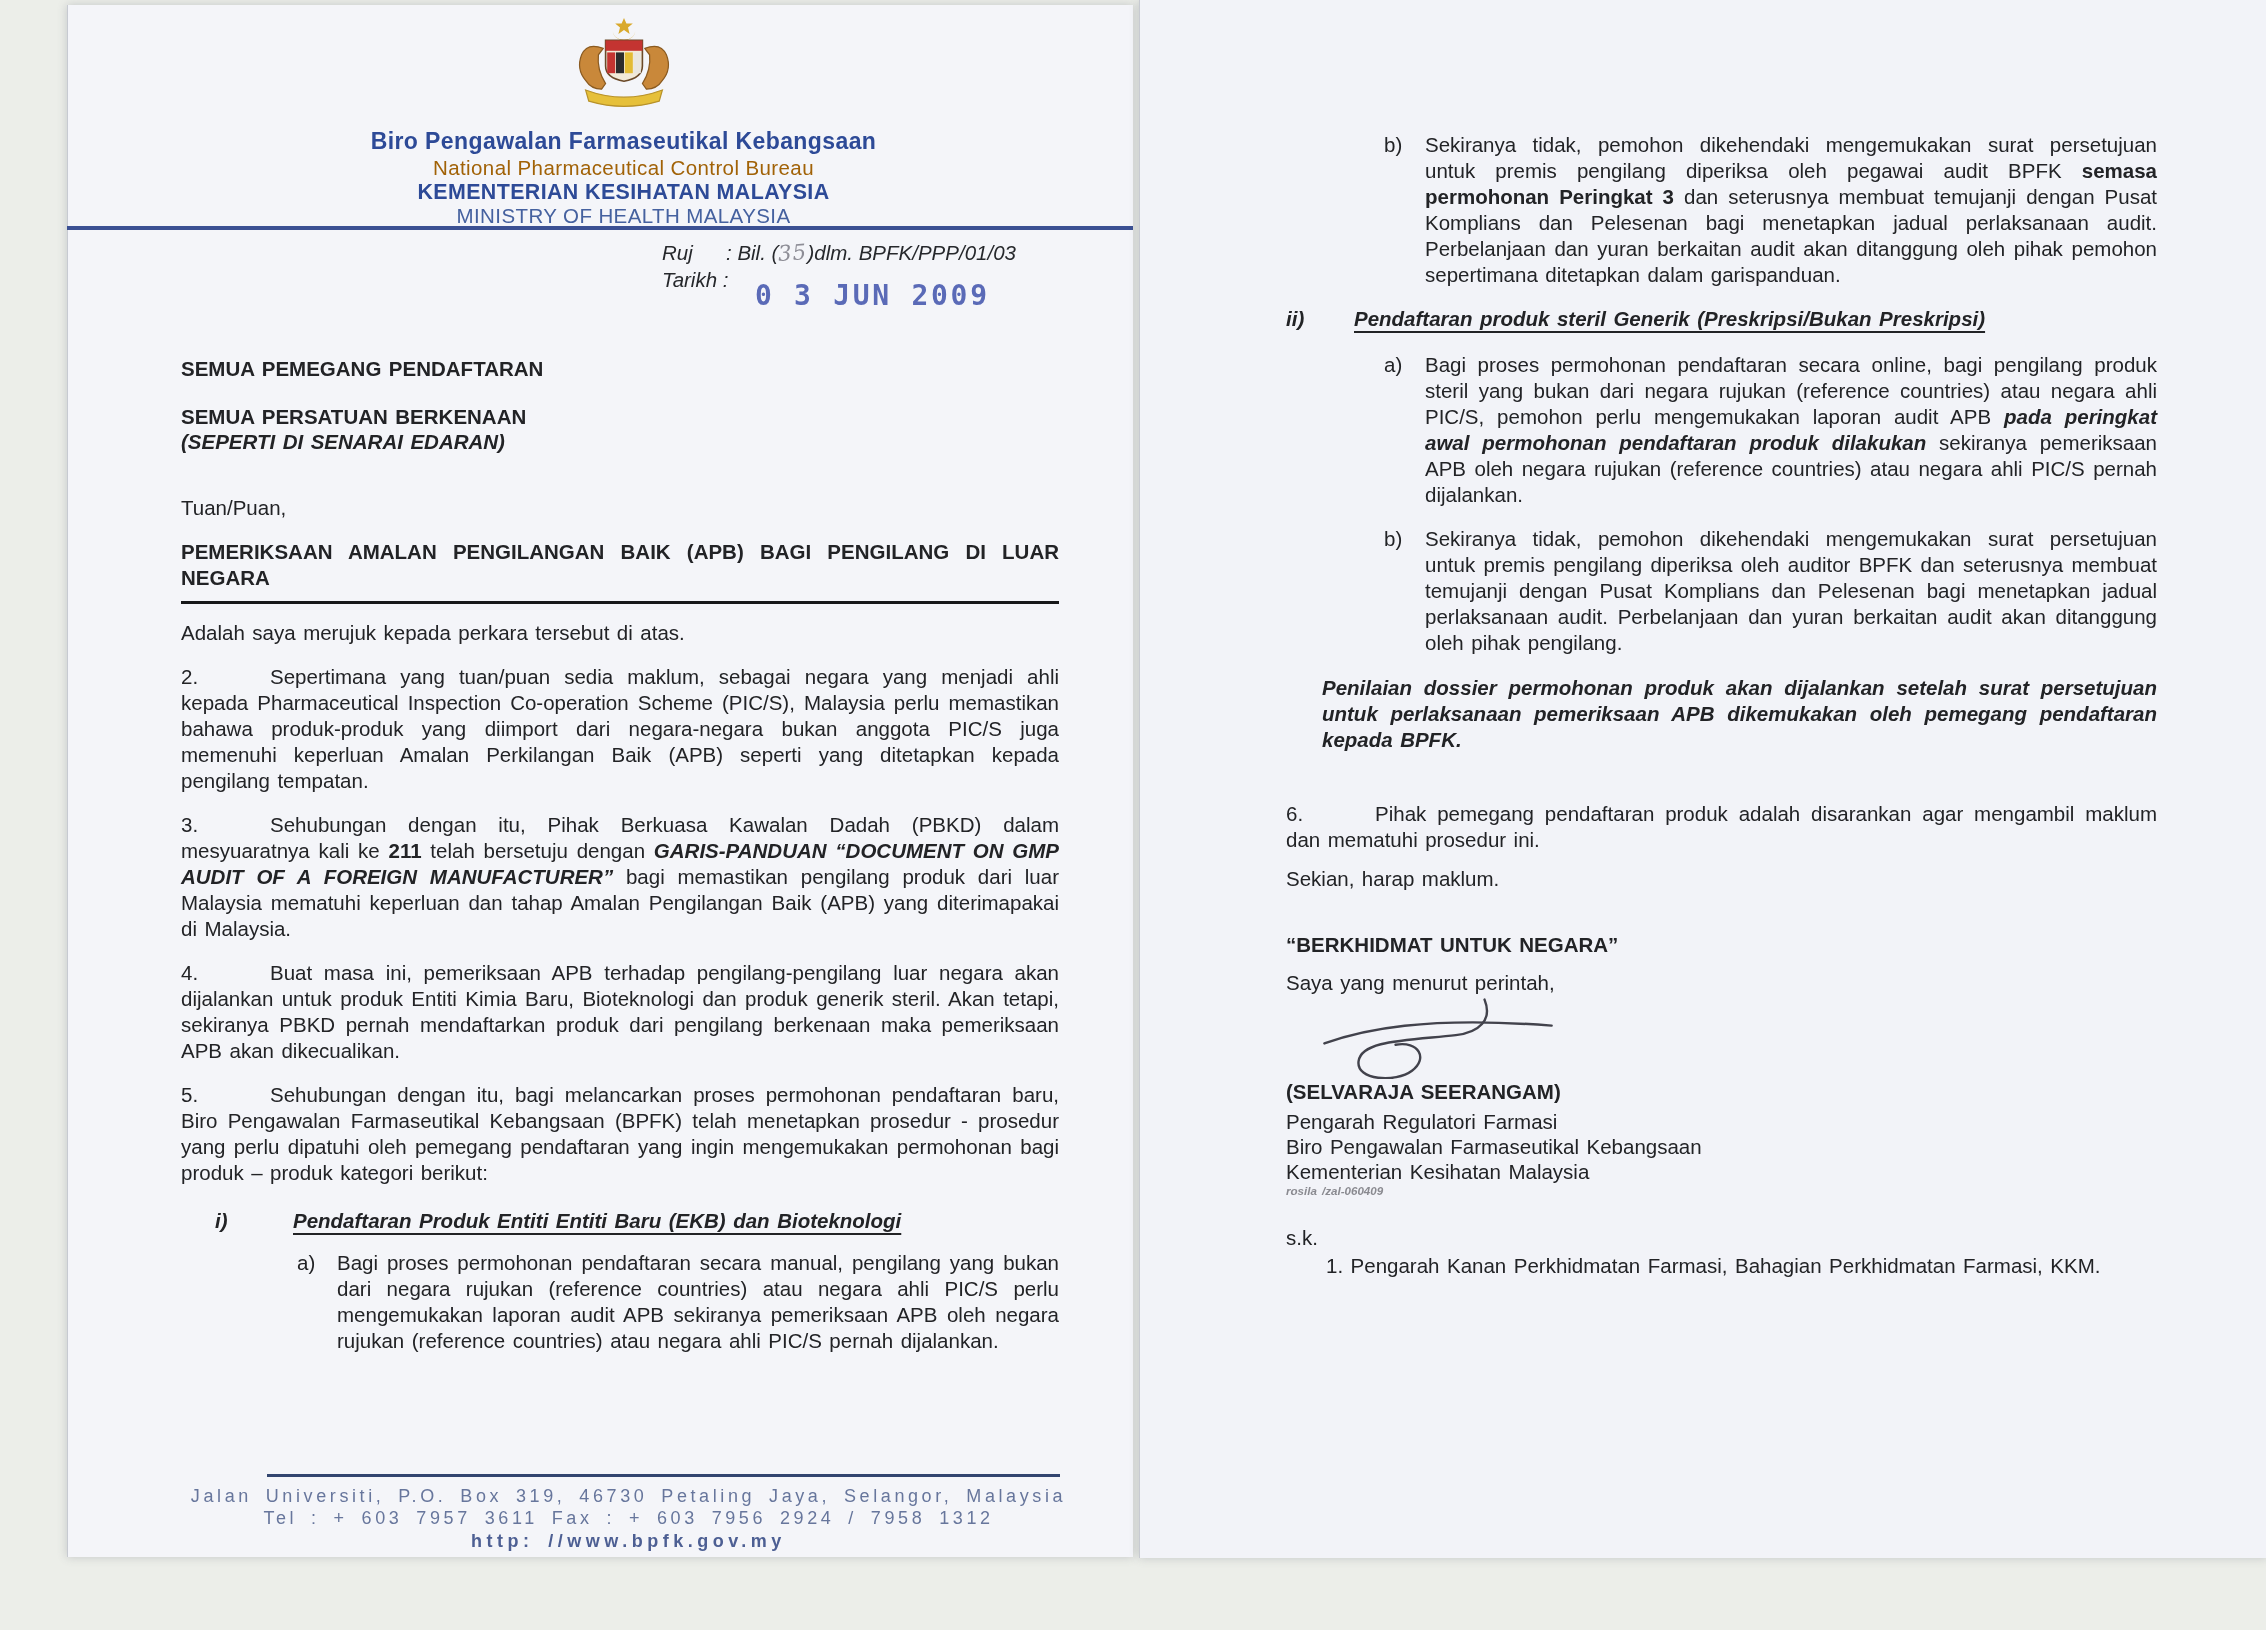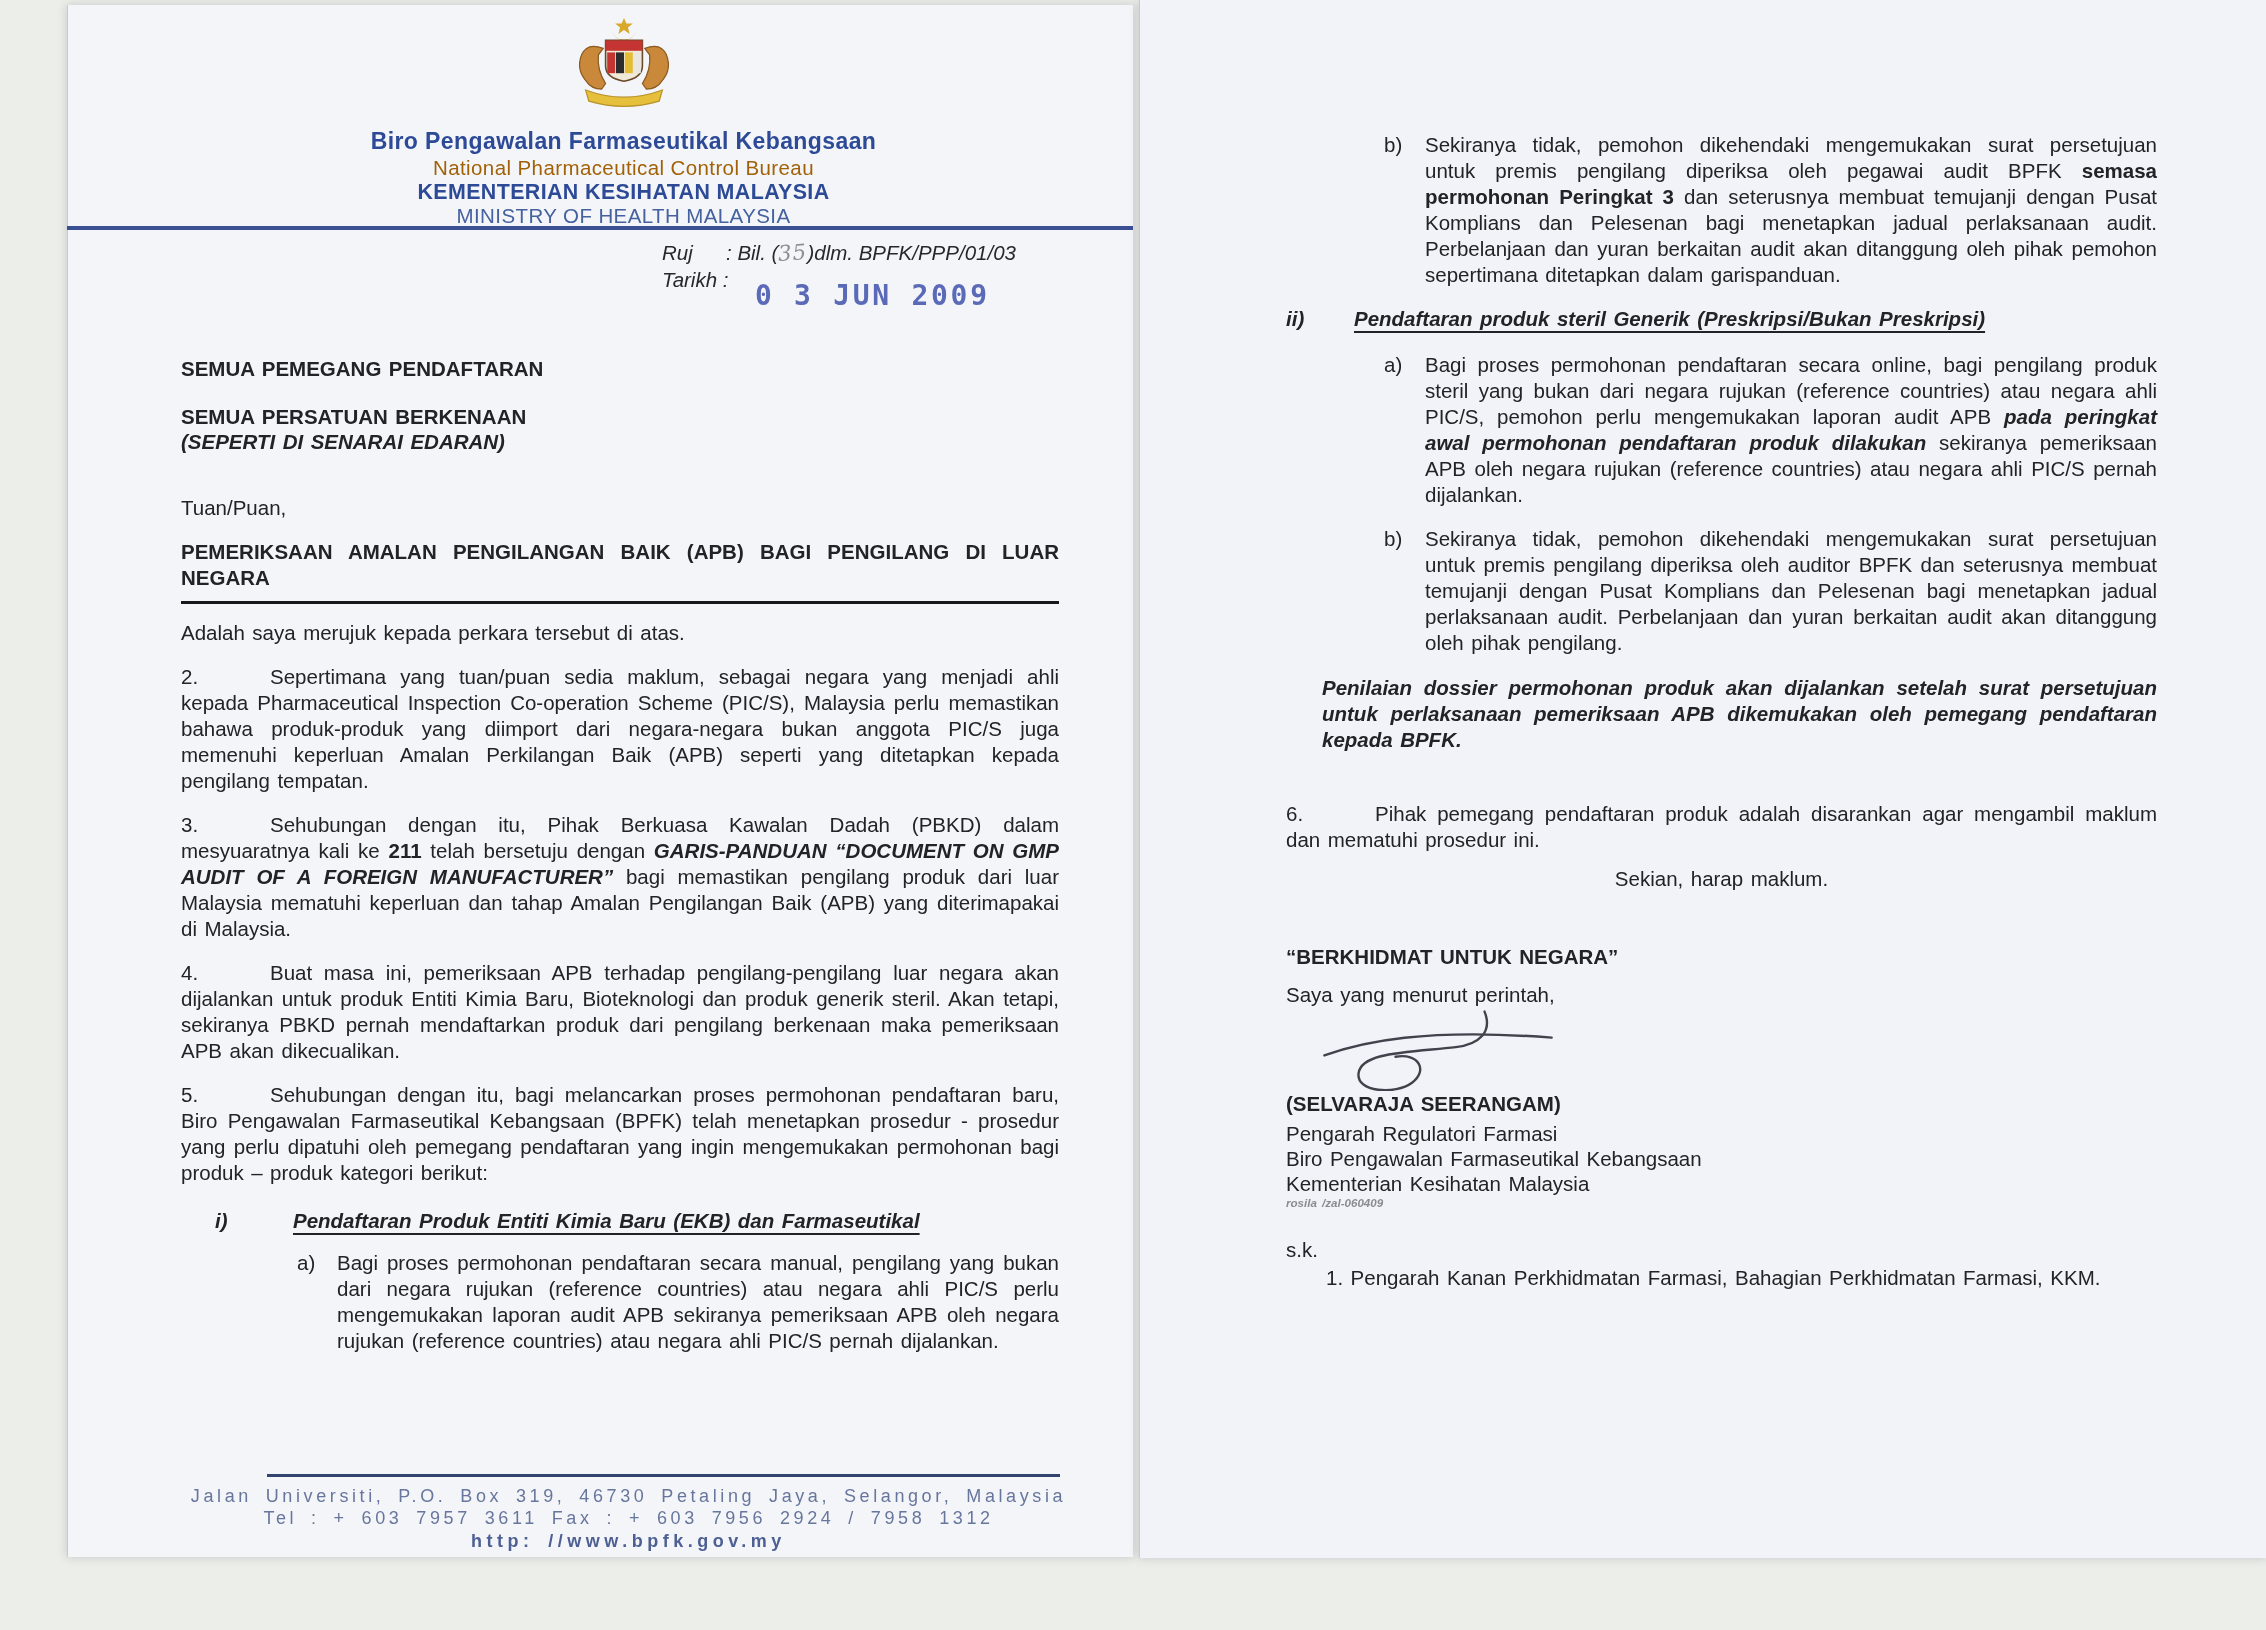--- a/index.html
+++ b/index.html
@@ -100,21 +100,21 @@
       <p class="para just"><span class="num">2.</span><span>Sepertimana yang tuan/puan sedia maklum, sebagai negara yang menjadi ahli kepada Pharmaceutical Inspection Co-operation Scheme (PIC/S), Malaysia perlu memastikan bahawa produk-produk yang diimport dari negara-negara bukan anggota PIC/S juga memenuhi keperluan Amalan Perkilangan Baik (APB) seperti yang ditetapkan kepada pengilang tempatan.</span></p>
 
       <p class="para just"><span class="num">3.</span><span><span>Sehubungan dengan itu, Pihak Berkuasa Kawalan Dadah (PBKD) dalam mesyuaratnya kali ke </span><span class="seg-b">211</span><span> telah bersetuju dengan </span><span class="seg-bi">GARIS-PANDUAN “DOCUMENT ON GMP AUDIT OF A FOREIGN MANUFACTURER”</span><span> bagi memastikan pengilang produk dari luar Malaysia mematuhi keperluan dan tahap Amalan Pengilangan Baik (APB) yang diterimapakai di Malaysia.</span></span></p>
 
       <p class="para just"><span class="num">4.</span><span>Buat masa ini, pemeriksaan APB terhadap pengilang-pengilang luar negara akan dijalankan untuk produk Entiti Kimia Baru, Bioteknologi dan produk generik steril. Akan tetapi, sekiranya PBKD pernah mendaftarkan produk dari pengilang berkenaan maka pemeriksaan APB akan dikecualikan.</span></p>
 
       <p class="para just" style="margin-bottom:21.4px;"><span class="num">5.</span><span>Sehubungan dengan itu, bagi melancarkan proses permohonan pendaftaran baru, Biro Pengawalan Farmaseutikal Kebangsaan (BPFK) telah menetapkan prosedur - prosedur yang perlu dipatuhi oleh pemegang pendaftaran yang ingin mengemukakan permohonan bagi produk – produk kategori berikut:</span></p>
 
       <div class="itemrow" style="margin-left:34px;margin-bottom:16px;">
         <span class="mk b i" style="width:78px;">i)</span>
-        <span class="sect-title">Pendaftaran Produk Entiti Kimia Baru (EKB) dan Farmaseutikal</span>
+        <span class="sect-title">Pendaftaran Produk Entiti Entiti Baru (EKB) dan Bioteknologi</span>
       </div>
 
       <div class="itemrow" style="margin-left:116px;">
         <span class="mk" style="width:40px;">a)</span>
         <span class="itx">Bagi proses permohonan pendaftaran secara manual, pengilang yang bukan dari negara rujukan (reference countries) atau negara ahli PIC/S perlu mengemukakan laporan audit APB sekiranya pemeriksaan APB oleh negara rujukan (reference countries) atau negara ahli PIC/S pernah dijalankan.</span>
       </div>
     </div>
 
     <div class="ft-rule"></div>
     <div class="ft ft1">Jalan Universiti, P.O. Box 319, 46730 Petaling Jaya, Selangor, Malaysia</div>
@@ -142,21 +142,21 @@
 
       <div class="itemrow" style="margin-left:98px;margin-bottom:19.6px;">
         <span class="mk" style="width:41px;">b)</span>
         <span class="itx">Sekiranya tidak, pemohon dikehendaki mengemukakan surat persetujuan untuk premis pengilang diperiksa oleh auditor BPFK dan seterusnya membuat temujanji dengan Pusat Komplians dan Pelesenan bagi menetapkan jadual perlaksanaan audit. Perbelanjaan dan yuran berkaitan audit akan ditanggung oleh pihak pengilang.</span>
       </div>
 
       <p class="para just seg-bi" style="margin-left:36px;width:835px;margin-bottom:48px;">Penilaian dossier permohonan produk akan dijalankan setelah surat persetujuan untuk perlaksanaan pemeriksaan APB dikemukakan oleh pemegang pendaftaran kepada BPFK.</p>
 
       <p class="para just" style="margin-bottom:12.5px;"><span class="num">6.</span><span>Pihak pemegang pendaftaran produk adalah disarankan agar mengambil maklum dan mematuhi prosedur ini.</span></p>
 
-      <p class="para" style="margin-bottom:52px;text-align:center;">Sekian, harap maklum.</p>
+      <p class="para" style="margin-bottom:40px;">Sekian, harap maklum.</p>
 
       <p class="para b" style="margin-bottom:12px;">“BERKHIDMAT UNTUK NEGARA”</p>
 
       <p class="para" style="margin-bottom:0;">Saya yang menurut perintah,</p>
 
       <div style="height:89px;">
         <svg class="sig-svg" viewBox="0 0 340 130" width="294" height="89" style="margin-left:5.3px;margin-top:-5.3px;">
           <path d="M4,78 C60,58 150,38 336,52" fill="none" stroke="#42424c" stroke-width="3.5" stroke-linecap="round"></path>
           <path d="M238,14 C250,44 230,62 196,66 C120,74 58,74 54,104 C50,132 108,136 132,118 C156,100 142,74 108,80" fill="none" stroke="#42424c" stroke-width="3.5" stroke-linecap="round"></path>
         </svg>

